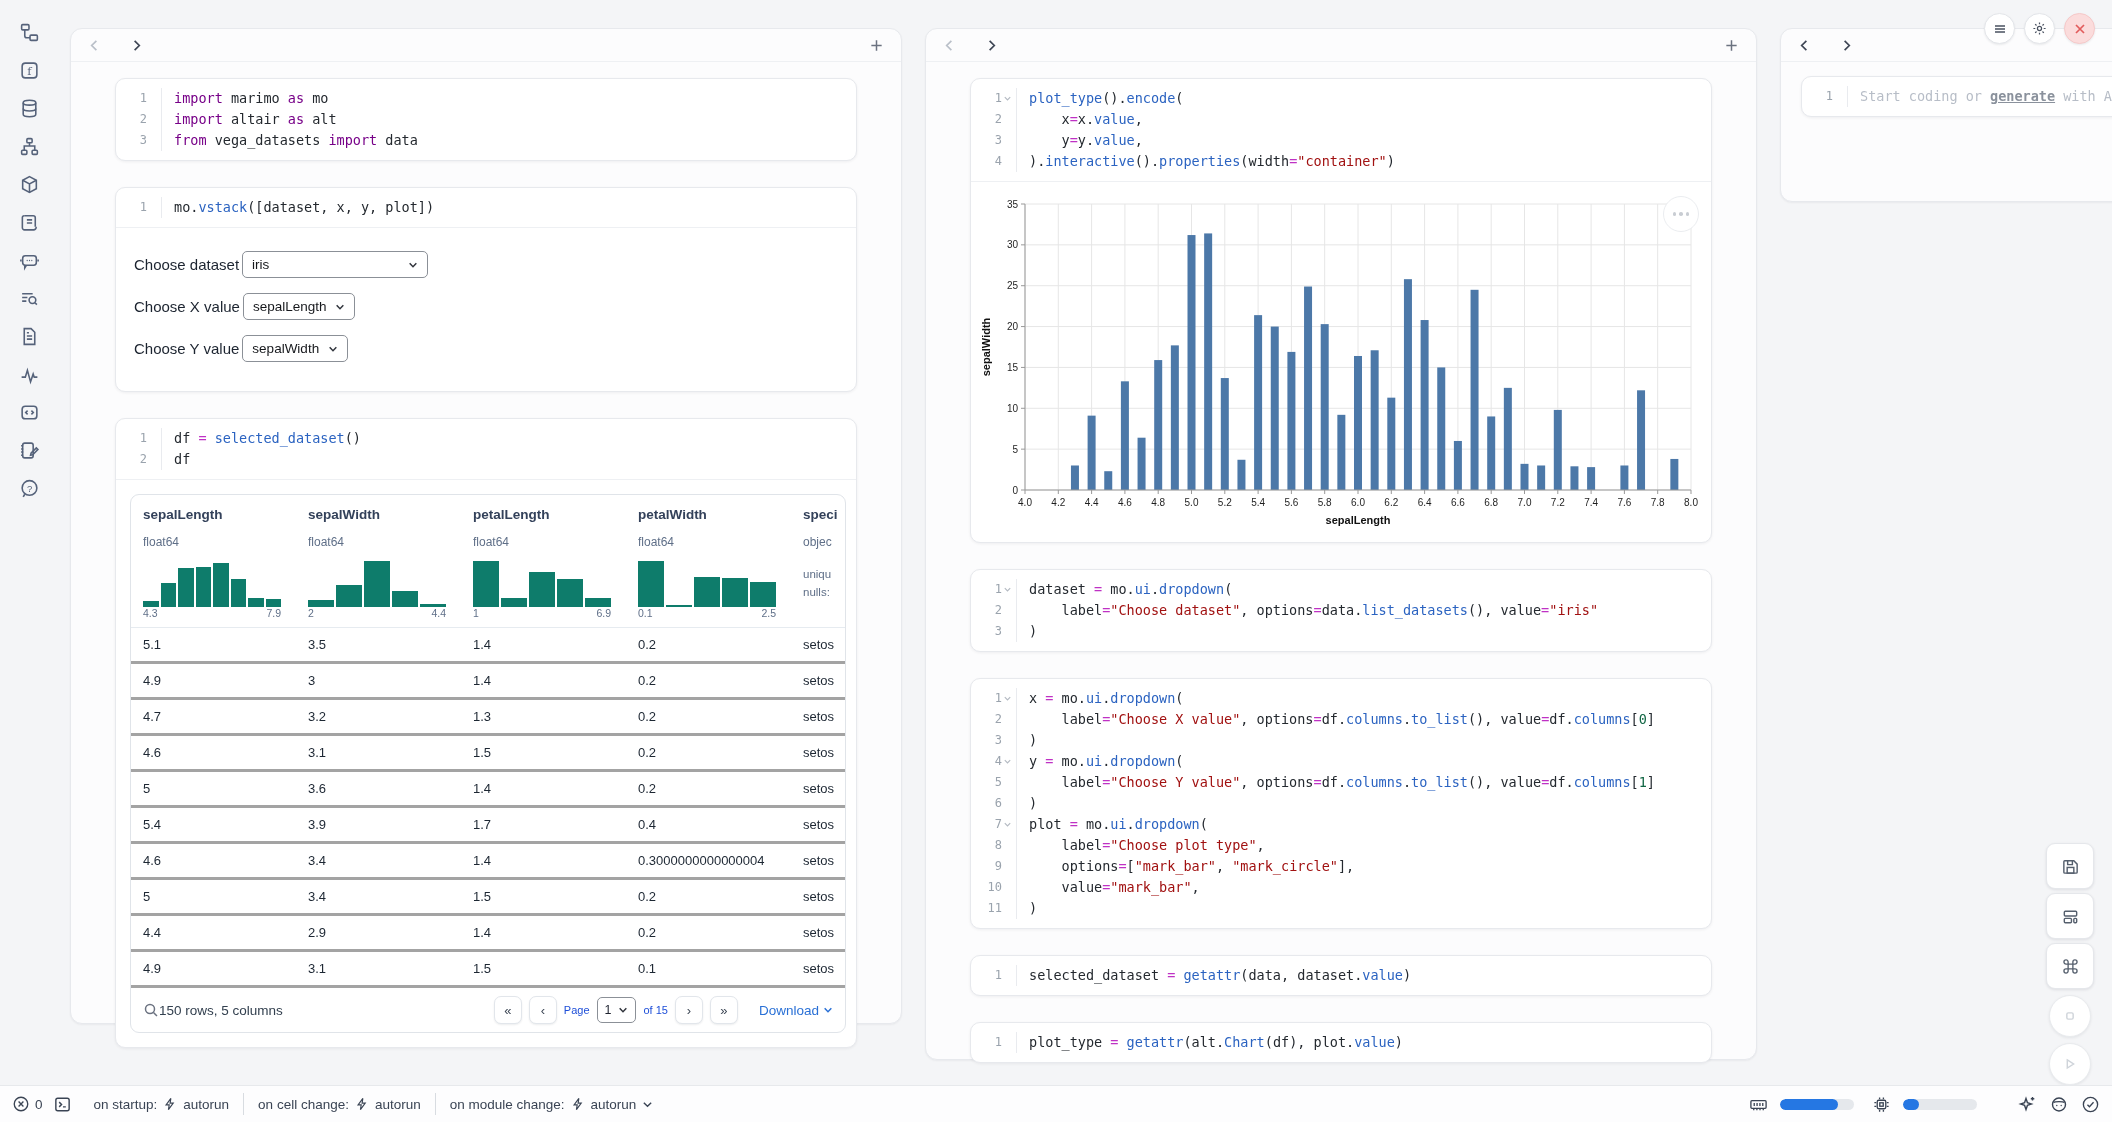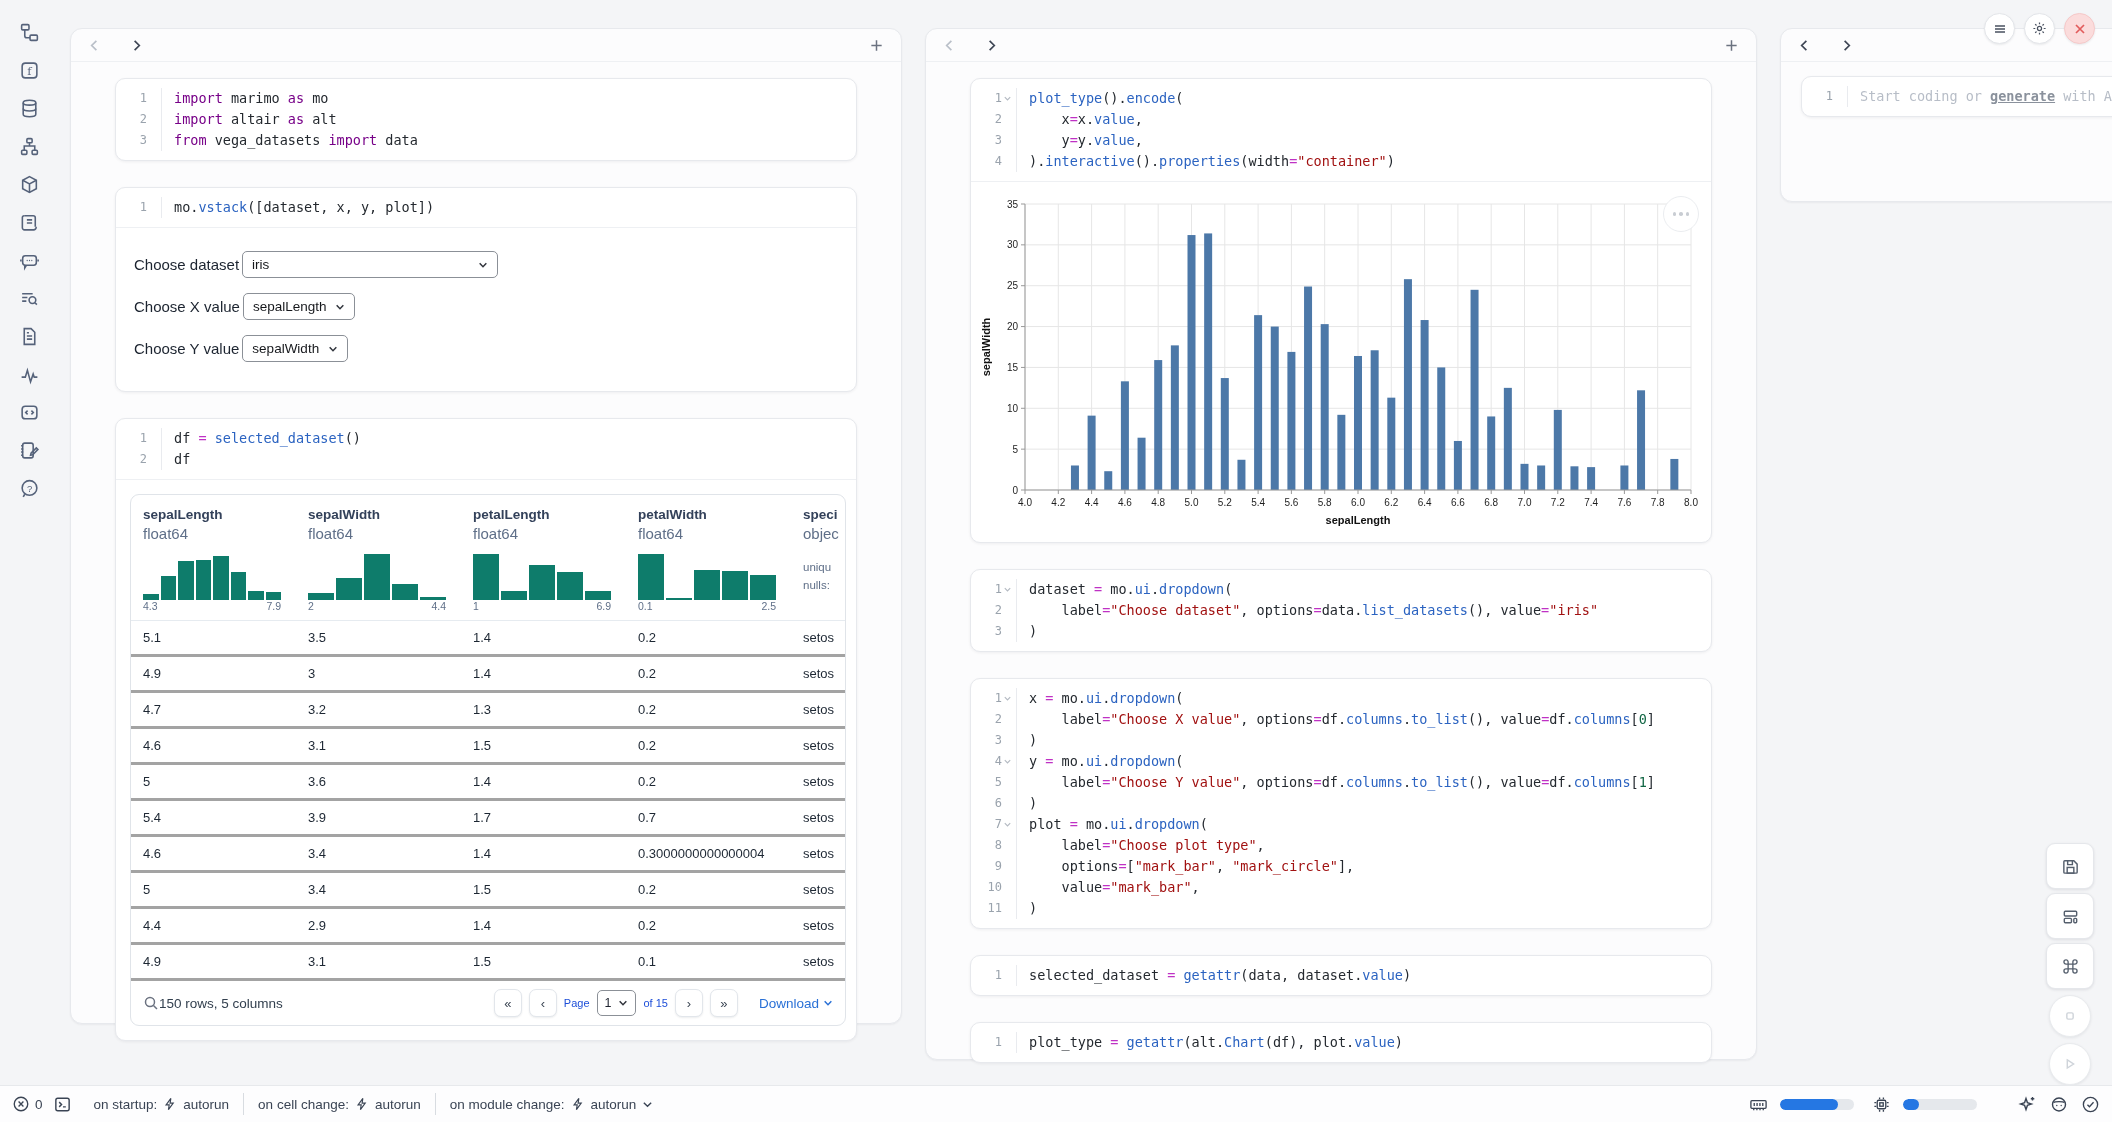--- a/index.html
+++ b/index.html
@@ -32,21 +32,21 @@
   .output{padding:14px;position:relative}
   
   .ctl{display:flex;align-items:center;gap:3px;margin:9px 4px 15px;font-size:15px;color:#1c2430}
   .sel{border:1px solid #8b9097;border-radius:5px;background:#fff;height:27px;display:inline-flex;align-items:center;justify-content:space-between;padding:0 9px;font-size:13.5px;color:#16181c;box-sizing:border-box;cursor:pointer}
   
   .tbl-clip{border:1px solid #e0e4e9;border-radius:9px;overflow:hidden;width:714px;background:#fff}
   .tbl-inner{width:820px}
   .thead{display:flex;padding:12px 0 8px;border-bottom:1px solid #e6ebf0}
   .th{width:165px;flex:none;padding-left:12px;box-sizing:border-box}
   .th-name{font-weight:bold;font-size:13.5px;color:#33415a}
-  .th-type{font-size:15px;color:#5f6f88;margin-top:3px}
+  .th-type{font-size:12px;color:#5f6f88;margin-top:13px}
   .hist{height:46px;margin-top:12px;display:flex;align-items:flex-end;gap:2px;width:138px}
   .hist div{flex:1}
   .range{display:flex;justify-content:space-between;width:138px;font-size:10.5px;color:#5f6f88;}
   .stats{font-size:11.5px;color:#5f6f88;margin-top:16px;line-height:18px}
   .trow{display:flex;border-bottom:3px solid #a3a3a3;height:33px;align-items:center;font-size:13px;color:#1d2733}
   .td{width:165px;flex:none;padding-left:12px;box-sizing:border-box;white-space:nowrap;overflow:hidden}
   .tfoot{height:44px;display:flex;align-items:center;padding:0 12px;box-sizing:border-box;width:714px}
   .tf-info{font-size:13.5px;color:#33404f;}
   .pager{margin-left:auto;display:flex;align-items:center;gap:7px}
   .pbtn{width:26px;height:26px;border:1px solid #e2e6eb;border-radius:7px;background:#fff;box-shadow:0 1px 2px rgba(16,24,40,.08);display:flex;align-items:center;justify-content:center;font-size:13px;color:#3c4654;cursor:pointer}
@@ -215,21 +215,21 @@
               <span>1</span>
               <span class="fold"></span>
             </span>
             <span class="code-text"><span class="tk-pl">mo.</span><span class="tk-fn">vstack</span><span class="tk-pl">([dataset, x, y, plot])</span></span>
           </div>
         </div>
       <div class="cell-divider"></div>
       <div class="output">
           <div class="ctl">
             <span>Choose dataset</span>
-            <span class="sel" style="width: 256px;">
+            <span class="sel" style="width: 186px;">
               <span>iris</span>
               <span>
                 <svg width="10" height="10" viewBox="0 0 12 12" fill="none" stroke="#30343c" stroke-width="1.8">
                   <polyline points="2,4 6,8 10,4"></polyline>
                 </svg>
               </span>
             </span>
           </div>
           <div class="ctl">
             <span>Choose X value</span>
@@ -381,21 +381,21 @@
                 <div class="td">5</div>
                 <div class="td">3.6</div>
                 <div class="td">1.4</div>
                 <div class="td">0.2</div>
                 <div class="td">setos</div>
               </div>
               <div class="trow">
                 <div class="td">5.4</div>
                 <div class="td">3.9</div>
                 <div class="td">1.7</div>
-                <div class="td">0.7</div>
+                <div class="td">0.4</div>
                 <div class="td">setos</div>
               </div>
               <div class="trow">
                 <div class="td">4.6</div>
                 <div class="td">3.4</div>
                 <div class="td">1.4</div>
                 <div class="td">0.3000000000000004</div>
                 <div class="td">setos</div>
               </div>
               <div class="trow">

